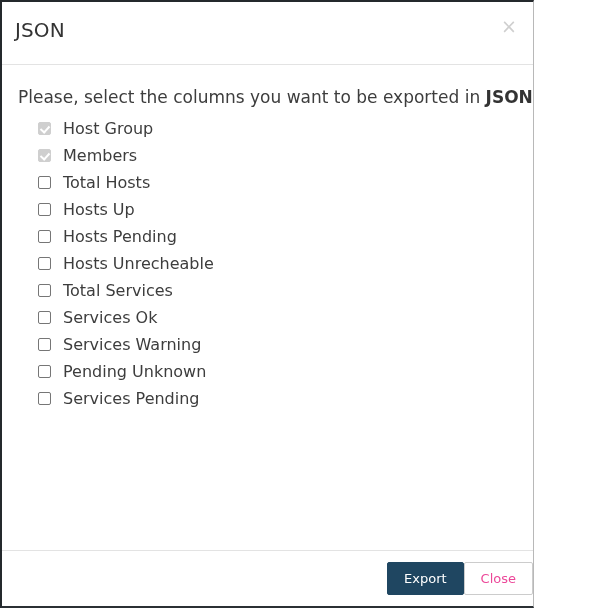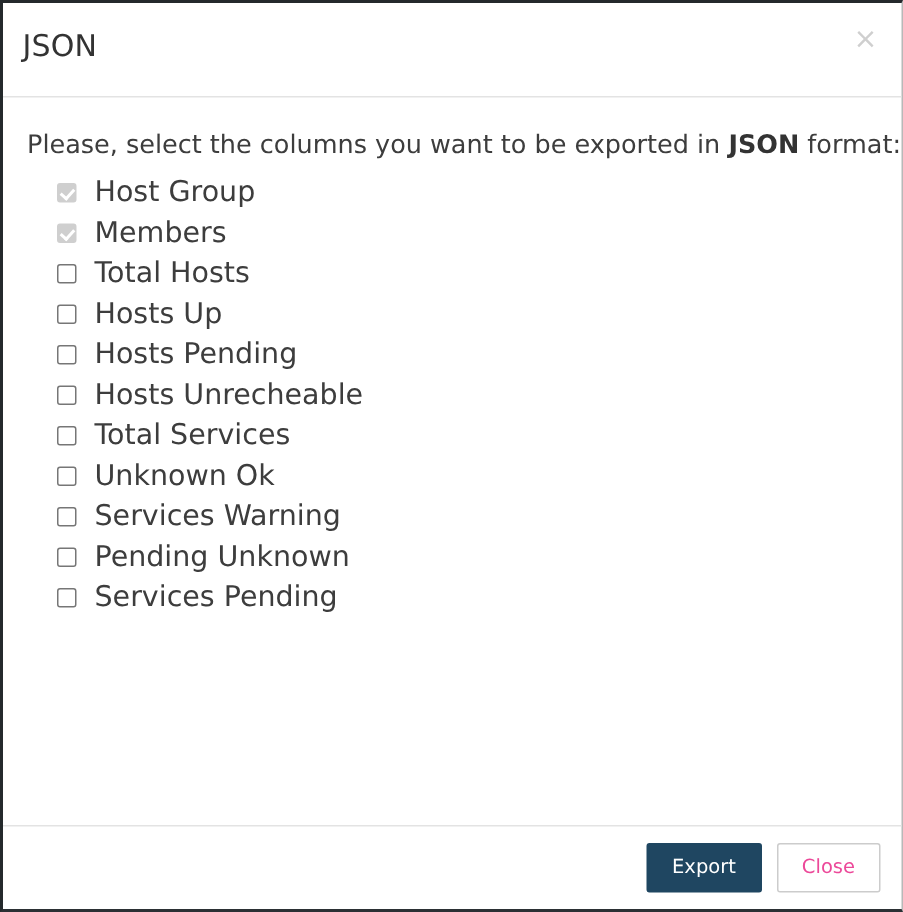--- a/index.html
+++ b/index.html
@@ -12,21 +12,21 @@
     height: 608px;
     font-family: "DejaVu Sans", sans-serif;
     overflow: hidden;
   }
 
   
   .modal {
     position: absolute;
     left: 0;
     top: 0;
-    width: 602px;
+    width: 534px;
     height: 608px;
     box-sizing: border-box;
     background: #ffffff;
     border-top: 2px solid #24292c;
     border-left: 2px solid #24292c;
     border-right: 1px solid #b8b8b8;
     border-bottom: 2px solid #2b3034;
     display: flex;
     flex-direction: column;
   }
@@ -122,21 +122,21 @@
     left: 3px;
     top: 1px;
     width: 4px;
     height: 7px;
     border: solid #ffffff;
     border-width: 0 2px 2px 0;
     transform: rotate(42deg);
   }
   .cb-label {
     margin-left: 12px;
-    font-size: 19px;
+    font-size: 16px;
     color: #3d3d3d;
     line-height: 1;
     white-space: nowrap;
     user-select: none;
   }
   .btn {
     font-family: "DejaVu Sans", sans-serif;
     font-size: 13px;
     line-height: 1;
     border-radius: 2px;
@@ -159,22 +159,21 @@
 
   
   .modal-footer {
     flex: 0 0 56px;
     height: 56px;
     border-top: 1px solid #e3e3e3;
     box-sizing: border-box;
     display: flex;
     align-items: center;
     justify-content: flex-end;
-    padding-right: 14px;
-    gap: 10px;
+    gap: 0;
   }
   .modal-footer .btn {
     padding: 9px 16px;
     font-size: 13px;
   }
 </style>
 </head>
 <body>
 
 <div class="modal">
@@ -214,21 +213,21 @@
         <div class="column-row">
           <span class="cb"></span>
           <span class="cb-label">Hosts Unrecheable</span>
         </div>
         <div class="column-row">
           <span class="cb"></span>
           <span class="cb-label">Total Services</span>
         </div>
         <div class="column-row">
           <span class="cb"></span>
-          <span class="cb-label">Unknown Ok</span>
+          <span class="cb-label">Services Ok</span>
         </div>
         <div class="column-row">
           <span class="cb"></span>
           <span class="cb-label">Services Warning</span>
         </div>
         <div class="column-row">
           <span class="cb"></span>
           <span class="cb-label">Pending Unknown</span>
         </div>
         <div class="column-row">

